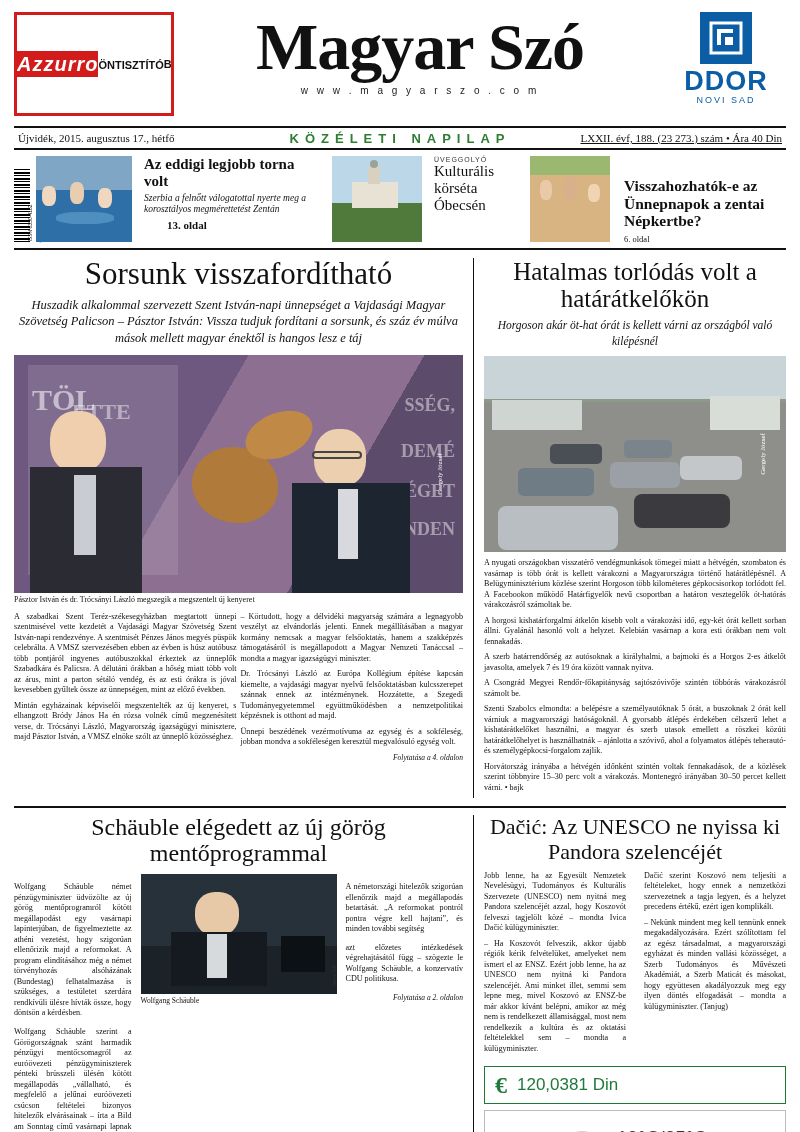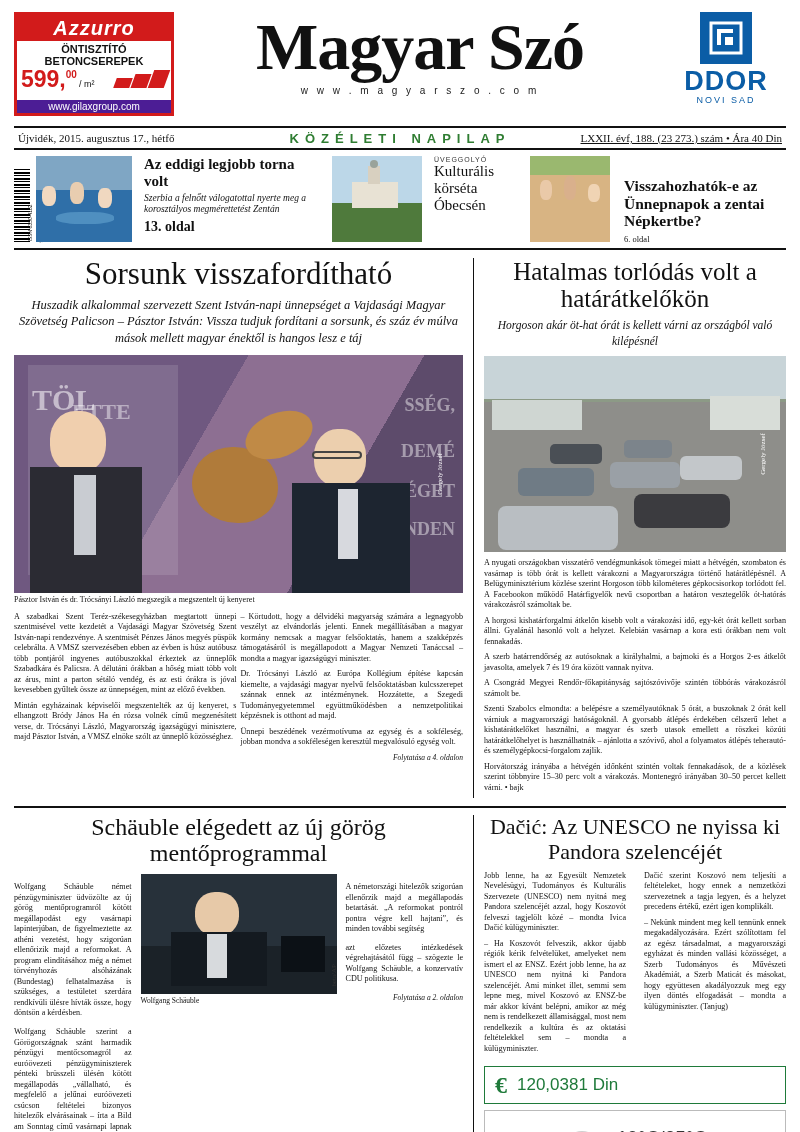--- a/index.html
+++ b/index.html
@@ -11,21 +11,21 @@
     color:#111;
     position:relative;
     overflow:hidden;
   }
   .page { width:800px; height:1132px; padding:12px 14px; position:relative; }
 
   
   .masthead { display:flex; align-items:flex-start; height:110px; }
   .ad-box {
     width:160px; height:104px; border:3px solid #d21b1b; background:#fff;
-    display:flex; flex-direction:column; align-items:center; position:relative;
+    display:flex; flex-direction:row; align-items:center; position:relative;
     overflow:hidden;
   }
   .ad-brand {
     background:#d21b1b; color:#fff; width:100%; text-align:center;
     font-family:"Liberation Sans", sans-serif; font-weight:bold; font-style:italic;
     font-size:20px; letter-spacing:1px; padding:2px 0 1px 0;
   }
   .ad-l2 { font-family:"Liberation Sans", sans-serif; font-weight:bold; font-size:11px; color:#111; margin-top:2px;}
   .ad-l3 { font-family:"Liberation Sans", sans-serif; font-weight:bold; font-size:11px; color:#111; }
   .ad-price-row { display:flex; align-items:flex-end; width:100%; padding:0 4px; margin-top:1px;}
@@ -88,21 +88,21 @@
     background:repeating-linear-gradient(90deg,#000 0 1px,#fff 1px 2px,#000 2px 4px,#fff 4px 6px);
   }
   .barcode .bc-txt {
     position:absolute; font-size:5px; font-family:"Liberation Sans", sans-serif;
     transform:rotate(-90deg); white-space:nowrap;
   }
   .t-photo { width:96px; background:#6a8ca0; position:relative; overflow:hidden;}
   .t-text { width:188px; padding:0 6px; }
   .t-title { font-weight:bold; font-size:15px; line-height:1.1; }
   .t-body { font-size:9.5px; line-height:1.2; font-style:italic; margin-top:4px; }
-  .t-page { font-size:14px; font-weight:bold; margin-top:3px; }
+  .t-page { font-size:11px; font-weight:bold; margin-top:3px;margin-left:23px; }
   .t-photo2 { width:90px; background:#8fb4c7; position:relative; overflow:hidden;}
   .t-kult { width:96px; padding-left:6px; }
   .t-kult .kicker { font-family:"Liberation Sans", sans-serif; font-size:7px; letter-spacing:1px; color:#333;}
   .t-kult .big { font-size:15px; line-height:1.12; }
   .t-photo3 { flex:1; background:#c79a6a; position:relative; overflow:hidden; }
   .t-right { width:170px; padding-left:8px; display:flex; flex-direction:column; justify-content:center;}
   .t-right .hl { font-weight:bold; font-size:15.5px; line-height:1.15;margin-top:23px; }
   .t-right .pg { font-size:8.5px; margin-top:4px; }
 
   .rule { border-top:2px solid #111; margin-top:6px; }

